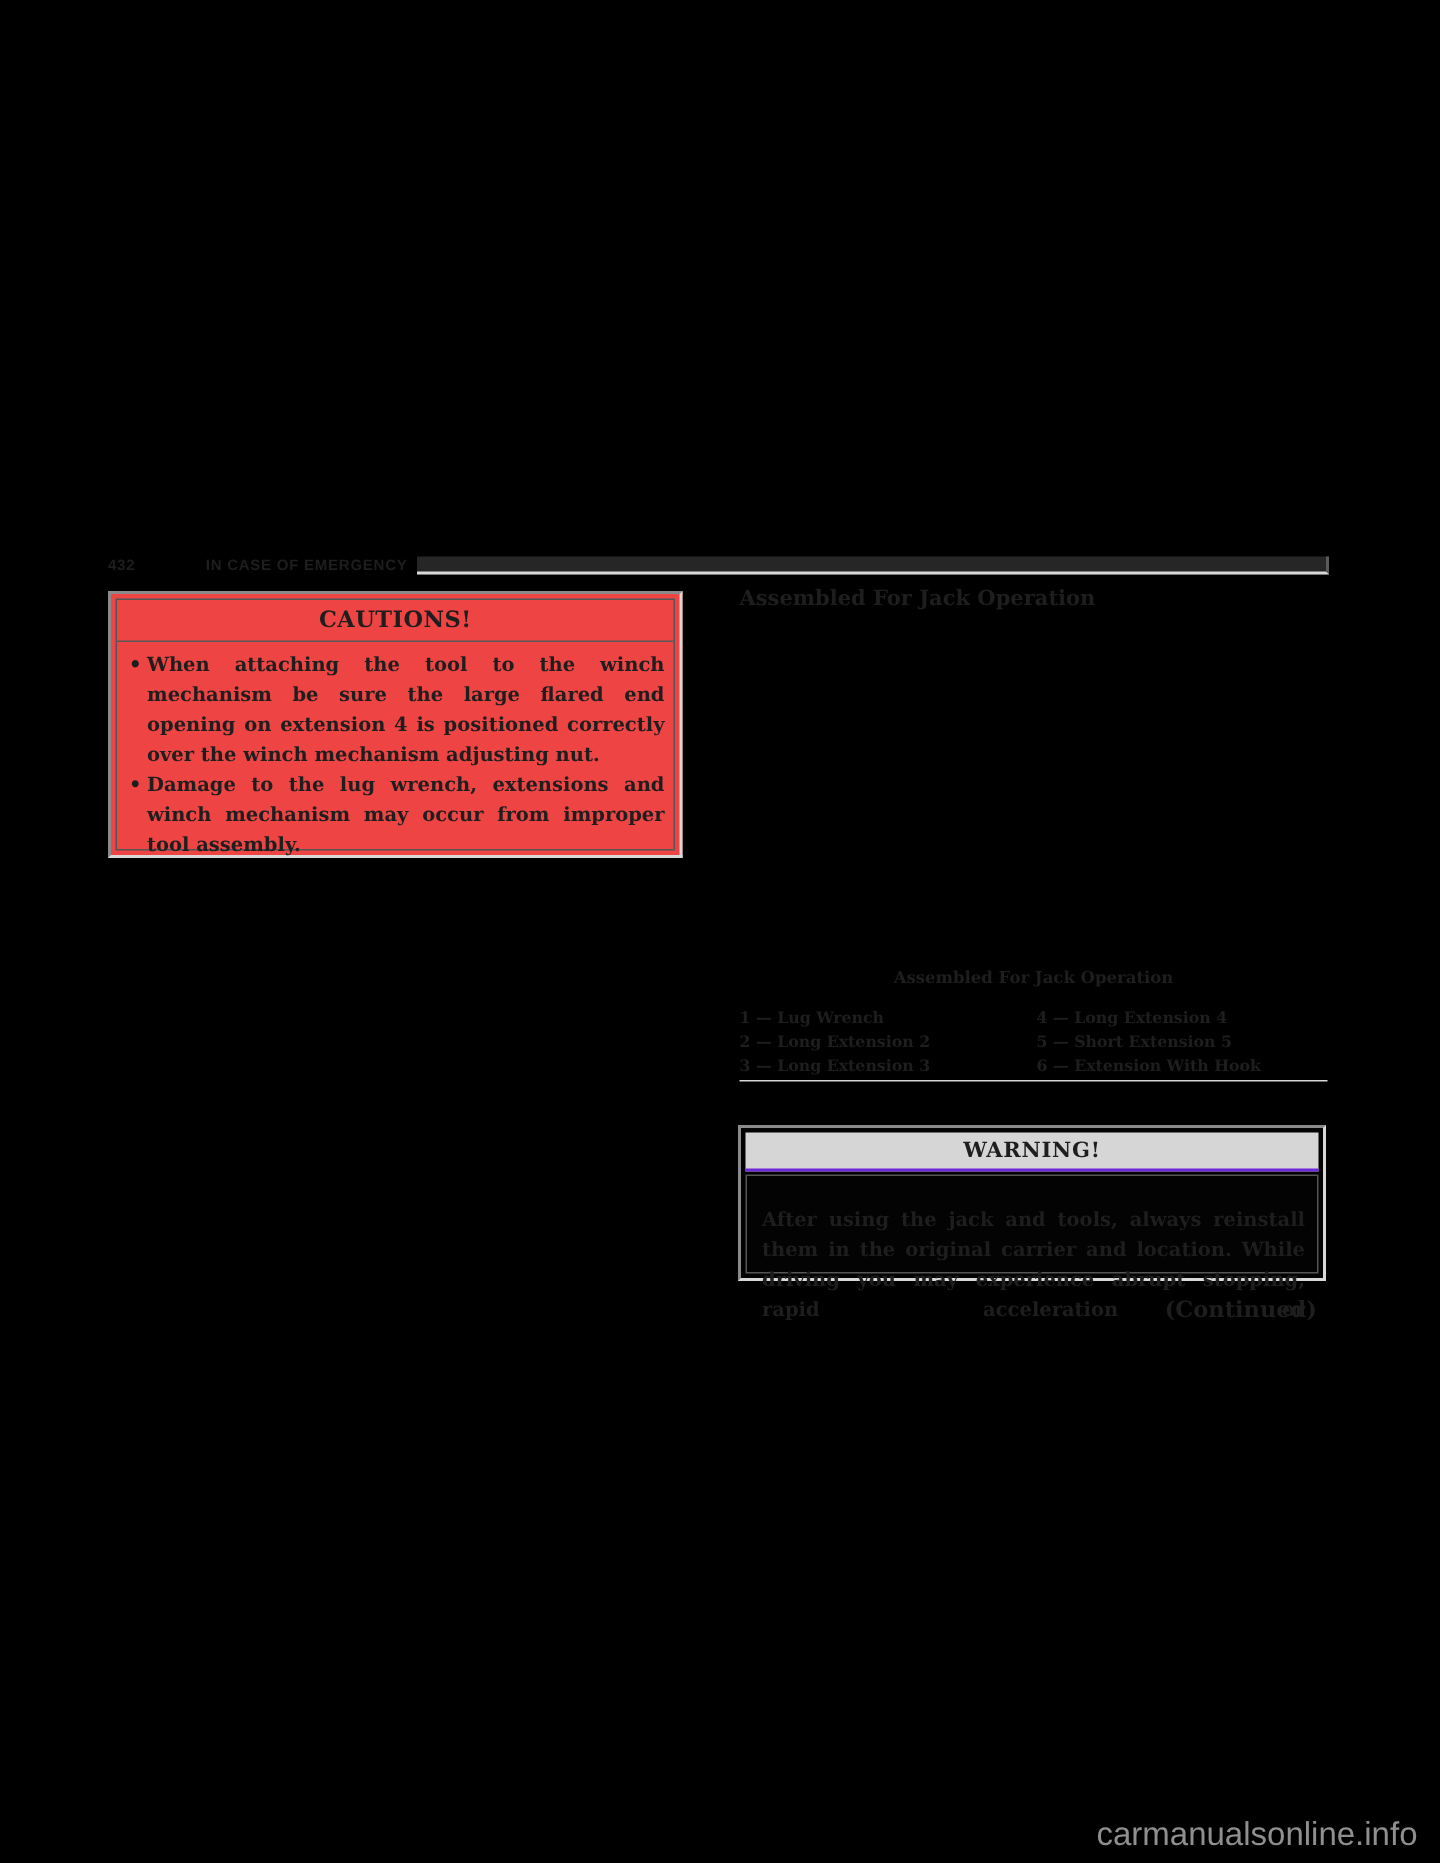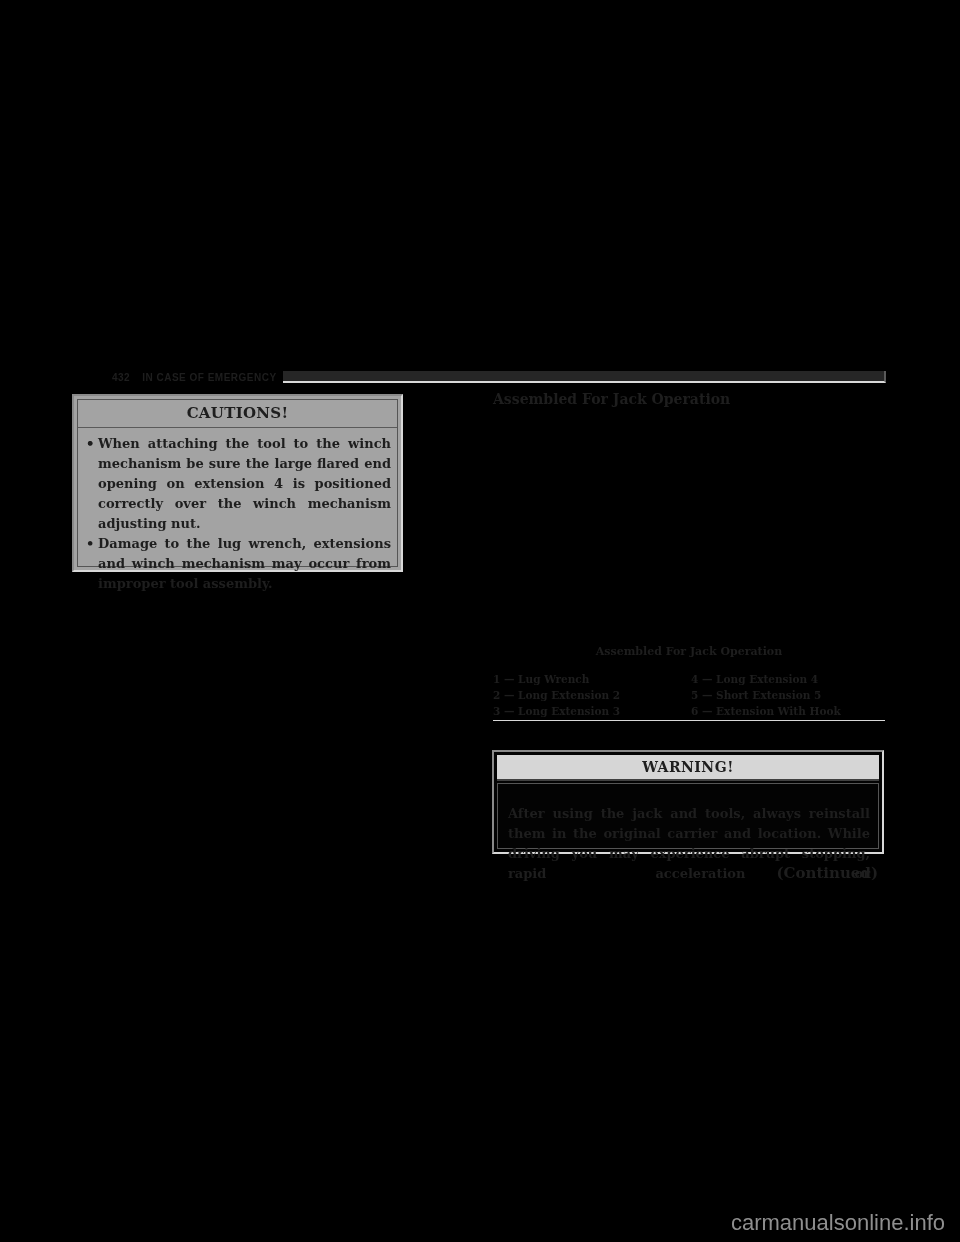--- a/index.html
+++ b/index.html
@@ -24,49 +24,49 @@
       display: flex;
       align-items: center;
     }
     .page-number {
       font-family: "Liberation Sans", sans-serif;
       font-weight: bold;
       font-size: 10px;
       color: #1e1e1e;
       letter-spacing: 0.5px;
       margin-right: 12px;
-      margin-left: 40px;
     }
     .section-title {
       font-family: "Liberation Sans", sans-serif;
       font-weight: bold;
       font-size: 10px;
       color: #1e1e1e;
       letter-spacing: 0.5px;
       margin-right: 6px;
+      margin-left: 35px;
     }
     .header-rule {
       flex: 1;
       height: 10px;
       background: #262626;
       border-bottom: 2px solid #d8d8d8;
       border-right: 2px solid #5a5a5a;
     }
     
     .caution-box {
       position: absolute;
       left: 72px;
       top: 394px;
-      width: 331px;
+      width: 383px;
       height: 178px;
       border: 2px solid #8a8a8a;
       border-bottom-color: #d8d8d8;
       border-right-color: #d8d8d8;
       box-sizing: border-box;
-      background: #a3a3a3;
+      background: #ef4444;
     }
     .caution-inner {
       position: absolute;
       left: 3px; right: 3px; top: 3px; bottom: 3px;
       border: 1px solid #555;
     }
     .caution-title {
       height: 27px;
       line-height: 27px;
       text-align: center;
@@ -162,21 +162,21 @@
       position: absolute;
       left: 3px; right: 3px; top: 3px;
       height: 24px;
       line-height: 24px;
       background: #d6d6d6;
       text-align: center;
       font-size: 14px;
       font-weight: bold;
       color: #1e1e1e;
       letter-spacing: 0.5px;
-      border-bottom: 2px solid #404040;
+      border-bottom: 2px solid #6d28d9;
     }
     .warning-body {
       position: absolute;
       left: 3px; right: 3px; top: 31px; bottom: 3px;
       border: 1px solid #555;
       padding: 20px 8px 0 10px;
       font-weight: bold;
       font-size: 13px;
       line-height: 20px;
       color: #1e1e1e;

